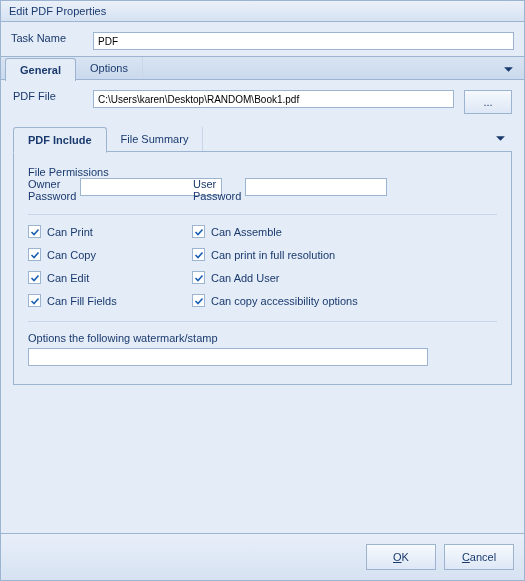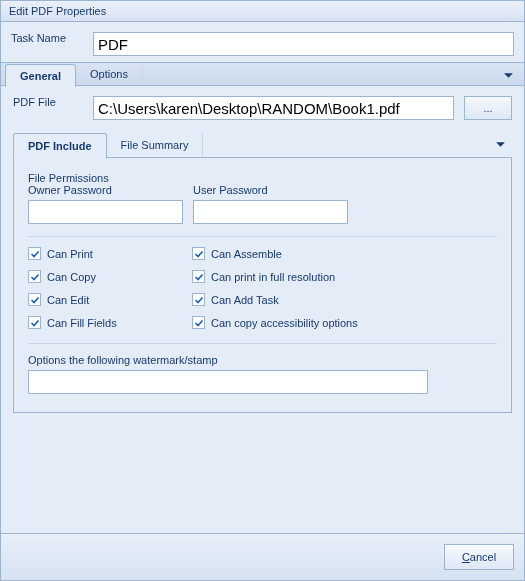--- a/index.html
+++ b/index.html
@@ -10,39 +10,39 @@
   --text:#1a3a6e;
   --white:#fff;
   --sep:#c9d6ea;
 }
 *{box-sizing:border-box;font-family:Tahoma,Arial,sans-serif}
 body{margin:0;background:#fff}
 .win{width:525px;height:581px;border:1px solid var(--border);background:var(--bg);color:var(--text);font-size:11px;display:flex;flex-direction:column;position:relative}
 .titlebar{background:linear-gradient(#eaf0f9,#d6e2f2);border-bottom:1px solid var(--border);padding:4px 8px;font-size:11px}
 .row{display:flex;gap:12px;padding:10px 10px 6px 10px}
 .label{min-width:70px}
-input[type=text]{border:1px solid var(--border);background:#fff;color:#000;height:24px;padding:2px 4px;font-size:15px;outline:none}
+input[type=text]{border:1px solid var(--border);background:#fff;color:#000;height:18px;padding:2px 4px;font-size:10px;outline:none}
 .task input{flex:1}
 .tabs{display:flex;align-items:flex-end;background:linear-gradient(#d9e4f3,#cad9ed);border-top:1px solid var(--border);border-bottom:1px solid var(--border);position:relative;padding-left:4px;padding-right:4px}
 .tab{padding:5px 14px;cursor:pointer;color:var(--text);border-right:1px solid var(--sep)}
 .tab.active{background:var(--bg);font-weight:bold;border-top:1px solid var(--border);border-left:1px solid var(--border);border-right:1px solid var(--border);margin-bottom:-1px;border-radius:3px 3px 0 0;position:relative;top:1px}
 .tabs .arrow{margin-left:auto;padding:4px 6px}
 .body{padding:10px 12px;flex:1;overflow:hidden}
 .file-row{display:flex;align-items:flex-start;gap:10px;margin-bottom:12px}
 .file-row .label{min-width:70px}
 .file-row input{flex:1}
 .browse{width:48px;height:24px;border:1px solid var(--border);background:linear-gradient(#f6f9fd,#dde7f5);cursor:pointer;font-size:11px;color:var(--text)}
 .inner-tabs{display:flex;align-items:center;border-bottom:1px solid var(--border);position:relative}
 .inner-tabs .tab{padding:6px 14px;border-right:1px solid var(--sep);color:var(--text);font-weight:normal}
 .inner-tabs .tab.active{font-weight:bold;background:var(--bg);border:1px solid var(--border);border-bottom-color:var(--bg);border-radius:3px 3px 0 0;margin-bottom:-1px}
 .inner-tabs .arrow{margin-left:auto;padding:4px 6px}
 .panel{border:1px solid var(--border);border-top:none;background:var(--bg);padding:14px 14px 18px 14px}
 .section-title{color:var(--text)}
 .pw-grid{display:flex;gap:10px;margin-bottom:12px}
-.pw-col{display:flex;flex-direction:column;gap:4px;width:155px}
+.pw-col{display:flex;flex-direction:row;gap:4px;width:155px}
 .hr{height:1px;background:var(--sep);margin:4px 0 10px 0}
 .perm-grid{display:grid;grid-template-columns:160px 220px;row-gap:10px;column-gap:4px;margin-bottom:14px}
 .chk{display:flex;align-items:center;gap:6px;color:var(--text)}
 .chk .box{width:13px;height:13px;border:1px solid var(--border);background:#fff;display:flex;align-items:center;justify-content:center}
 .chk .box svg{width:10px;height:10px;display:block}
 .water input{width:400px}
 .footer{border-top:1px solid var(--border);background:linear-gradient(#e8eff9,#d6e2f2);padding:10px;display:flex;justify-content:flex-end;gap:8px}
 .btn{min-width:70px;height:26px;border:1px solid var(--border);background:linear-gradient(#f7fafd,#dde7f5);color:var(--text);font-size:11px;cursor:pointer}
 .btn .u{text-decoration:underline}
 .arrow svg{width:11px;height:11px;display:block}
@@ -144,21 +144,21 @@
               </svg>
             </span>
             <span>Can Edit</span>
           </label>
       <label class="chk">
             <span class="box">
               <svg viewBox="0 0 10 10">
                 <path d="M1.5 5 L4 7.5 L8.5 2.5" stroke="#1a5fb4" stroke-width="1.6" fill="none"></path>
               </svg>
             </span>
-            <span>Can Add Task</span>
+            <span>Can Add User</span>
           </label>
       <label class="chk">
             <span class="box">
               <svg viewBox="0 0 10 10">
                 <path d="M1.5 5 L4 7.5 L8.5 2.5" stroke="#1a5fb4" stroke-width="1.6" fill="none"></path>
               </svg>
             </span>
             <span>Can Fill Fields</span>
           </label>
       <label class="chk">
@@ -175,16 +175,17 @@
 
     <div class="water">
       <div style="margin-bottom:4px">Options the following watermark/stamp</div>
       <input type="text" value="" style="">
     </div>
   </div>
 
 </div>
 
 <div class="footer">
+  <button class="btn"><span class="u">O</span><span>K</span></button>
   <button class="btn"><span class="u">C</span><span>ancel</span></button>
 </div>
 
 </div>
 
 </body></html>

